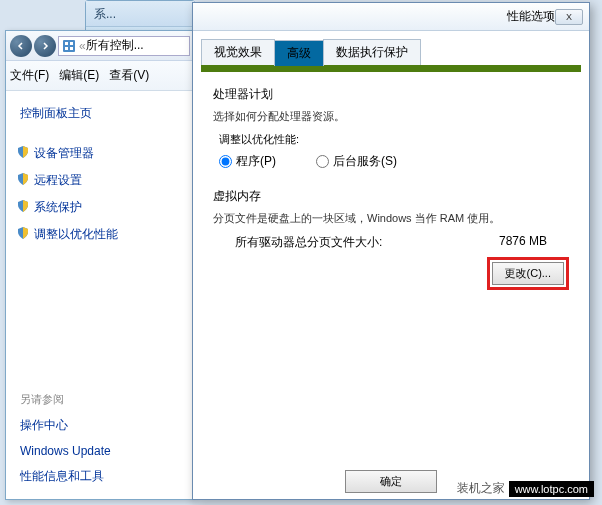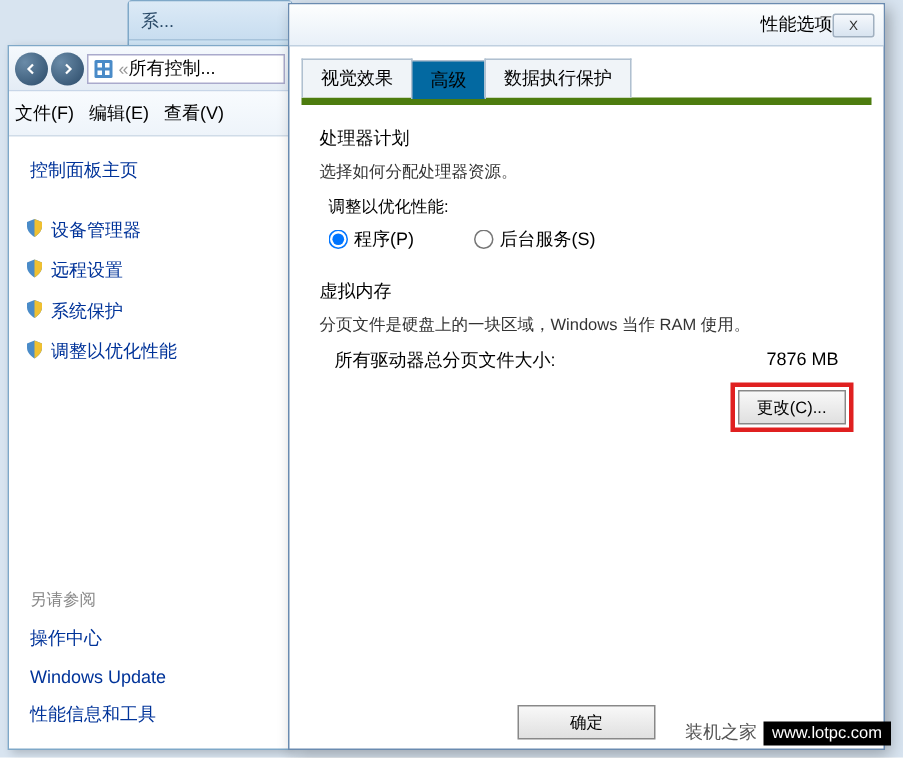--- a/index.html
+++ b/index.html
@@ -14,32 +14,32 @@
 .sb{padding:10px 0}
 .sb-h{padding:4px 14px;color:#003399;font-size:12px}
 .sb-i{padding:5px 10px 5px 28px;color:#003399;font-size:11px;position:relative;cursor:pointer}
 .sb-i svg{position:absolute;left:10px;top:5px}
 .sa{padding:4px 14px;color:#888;font-size:11px}
 .dlg{position:absolute;top:2px;left:192px;width:398px;height:498px;background:#fff;border:1px solid #6a8bb0;box-shadow:3px 3px 10px rgba(0,0,0,.3)}
 .tb{height:28px;background:linear-gradient(#fdfefe,#e8f0f8);border-bottom:1px solid #c0d0e0;display:flex;align-items:center;justify-content:flex-end;padding:0 6px}
 .tb-t{font-size:12px}
 .wc{display:flex;gap:2px}
 .wc span{width:28px;height:16px;border:1px solid #a0b0c0;border-radius:2px;background:linear-gradient(#f5f8fc,#d8e4f0);display:flex;align-items:center;justify-content:center;font-size:9px;color:#333;cursor:pointer}
-.tabs{display:flex;margin:8px 8px 0 8px;border-bottom:5px solid #4d7c0f}
+.tabs{display:flex;margin:8px 8px 0 8px;border-bottom:7px solid #4d7c0f}
 .tab{padding:4px 12px;border:1px solid #b0c0d0;border-bottom:none;background:#f0f4f8;margin-right:-1px;position:relative;cursor:pointer}
 .tab.act{background:#0369a1;top:1px}
 .pane{padding:14px 20px}
 .grp{margin-bottom:18px}
 .gt{font-size:12px;margin-bottom:6px}
 .gd{font-size:11px;color:#333;margin-bottom:8px}
 .sub{font-size:11px;margin:6px 0 6px 6px}
 .rads{display:flex;gap:40px;margin-left:6px}
 .rad{display:flex;align-items:center;gap:4px;font-size:11px}
 .rad input{margin:0}
-.row{display:flex;justify-content:space-between;font-size:11px;margin:4px 10px}
+.row{display:flex;justify-content:space-between;font-size:11px;margin:4px 22px}
 .br{display:flex;justify-content:flex-end;margin-top:6px}
 .btn{padding:3px 12px;background:linear-gradient(#f8f8f8,#e0e0e0);border:1px solid #888;font-size:11px;cursor:pointer}
 .hl{border:3px solid #e02020;padding:2px;display:inline-block}
 .ftr{position:absolute;bottom:6px;left:0;right:0;display:flex;justify-content:center;gap:8px}
 .wm{position:absolute;bottom:8px;right:8px;display:flex;align-items:center;gap:4px}
 .wm1{color:#555;font-size:12px}
 .wm2{background:#000;color:#fff;padding:2px 6px;font-size:11px}
 </style>
 </head>
 <body>

